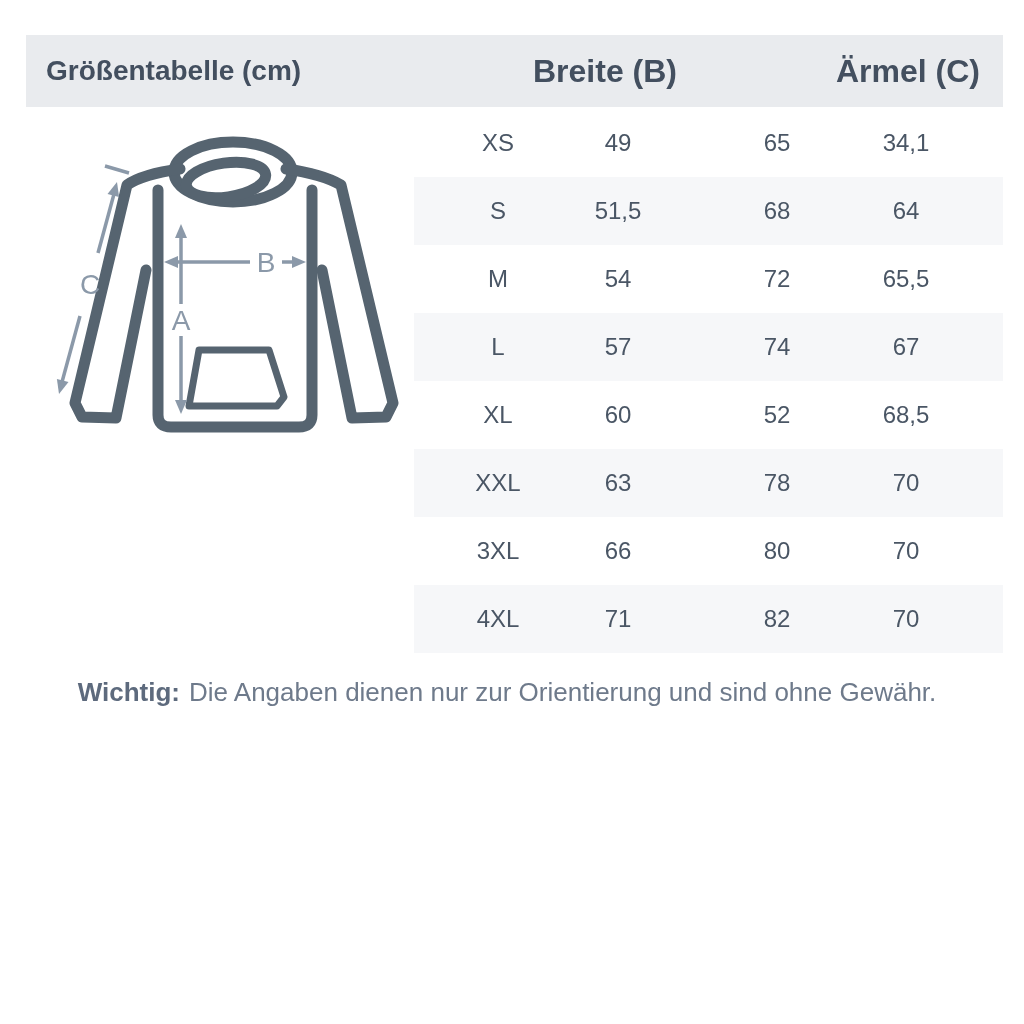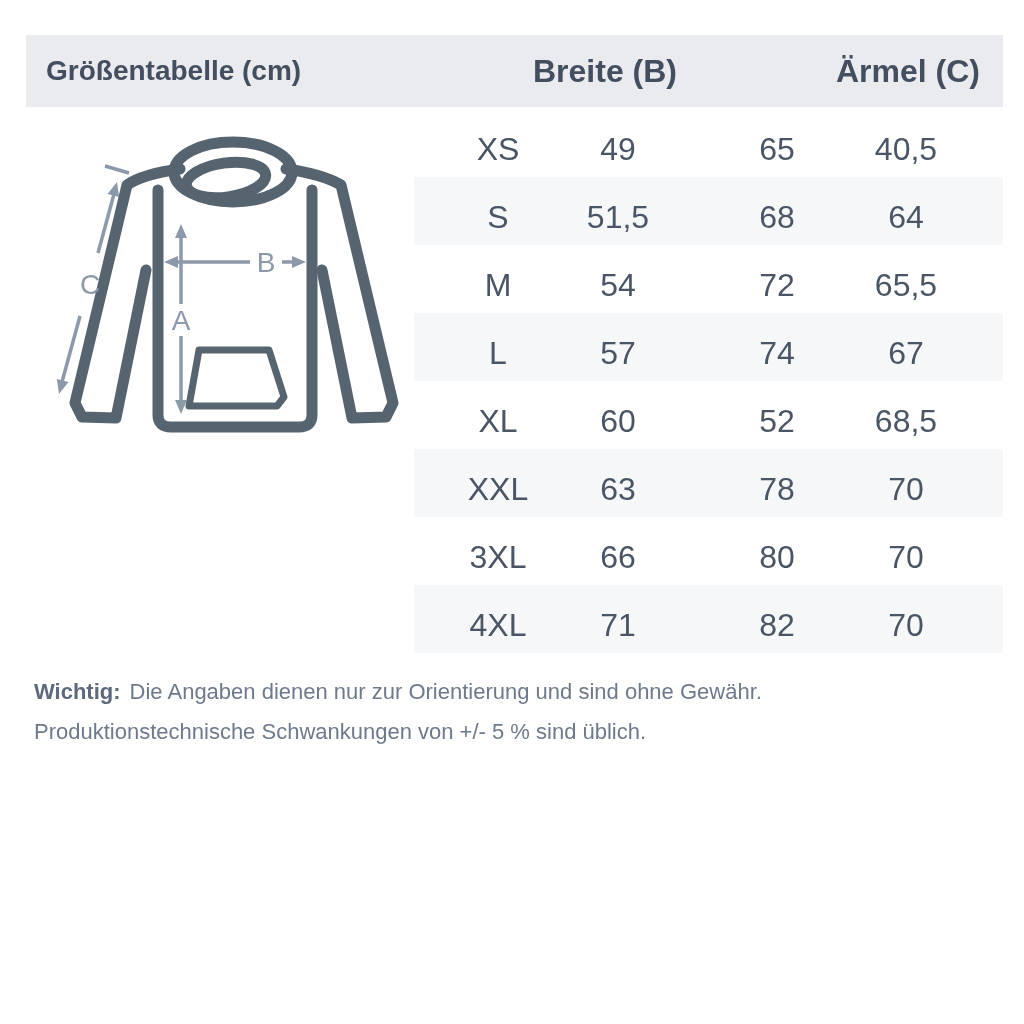--- a/index.html
+++ b/index.html
@@ -29,35 +29,35 @@
   .col-header{
     position:absolute;top:0;height:72px;line-height:72px;transform:translateX(-50%);
     font-size:32px;font-weight:bold;color:var(--heading-text);white-space:nowrap;
   }
   .h0{left:579px}.h1{left:736px}.h2{left:882px}
   
   .size-table{position:absolute;left:414px;top:109px;width:589px;}
   .t-row{position:relative;width:589px;height:68px;}
   .t-row:nth-child(even){background:var(--stripe-bg);}
   .cell{
-    position:absolute;top:6px;height:68px;line-height:68px;transform:translateX(-50%);
-    font-size:32px;color:var(--cell-text);white-space:nowrap;
+    position:absolute;top:0;height:68px;line-height:68px;transform:translateX(-50%);
+    font-size:24px;color:var(--cell-text);white-space:nowrap;
   }
   .c0{left:84px}.c1{left:204px}.c2{left:363px}.c3{left:492px}
   
   .diagram{position:absolute;left:30px;top:120px;width:390px;height:330px;}
   .cloth{stroke:var(--outline);stroke-width:11;fill:none;stroke-linecap:round;stroke-linejoin:round;}
   .pocket{stroke:var(--outline);stroke-width:7;fill:none;stroke-linejoin:round;}
   .meas{stroke:var(--measure);stroke-width:3.5;fill:none;}
   .mhead{fill:var(--measure);stroke:none;}
   .mlabel{fill:var(--measure);font-size:28px;font-family:"Liberation Sans","DejaVu Sans",sans-serif;}
   
   .note{
-    position:absolute;left:34px;top:672px;width:930px;
-    font-size:22px;line-height:40px;color:var(--note-text);
+    position:absolute;left:42px;top:672px;width:930px;
+    font-size:26px;line-height:40px;color:var(--note-text);text-align:center;
   }
   .note-bold{font-weight:bold;color:var(--note-strong);padding-right:9px;}
 </style>
 </head>
 <body>
 
 <div class="page">
 
   <div class="header-bar">
     <div class="header-title">Größentabelle (cm)</div>
@@ -99,21 +99,21 @@
       <polygon class="mhead" points="29,274 38.5,262.1 26.9,258.9"></polygon>
       <text class="mlabel" x="60" y="174" text-anchor="middle">C</text>
     </g>
   </svg>
 
   <div class="size-table">
       <div class="t-row">
         <span class="cell c0">XS</span>
         <span class="cell c1">49</span>
         <span class="cell c2">65</span>
-        <span class="cell c3">40,5</span>
+        <span class="cell c3">34,1</span>
       </div>
       <div class="t-row">
         <span class="cell c0">S</span>
         <span class="cell c1">51,5</span>
         <span class="cell c2">68</span>
         <span class="cell c3">64</span>
       </div>
       <div class="t-row">
         <span class="cell c0">M</span>
         <span class="cell c1">54</span>
@@ -147,16 +147,15 @@
       <div class="t-row">
         <span class="cell c0">4XL</span>
         <span class="cell c1">71</span>
         <span class="cell c2">82</span>
         <span class="cell c3">70</span>
       </div>
     </div>
 
   <div class="note">
     <div><span class="note-bold">Wichtig:</span><span>Die Angaben dienen nur zur Orientierung und sind ohne Gewähr.</span></div>
-    <div>Produktionstechnische Schwankungen von +/- 5 % sind üblich.</div>
   </div>
 
 </div>
 
 </body></html>

